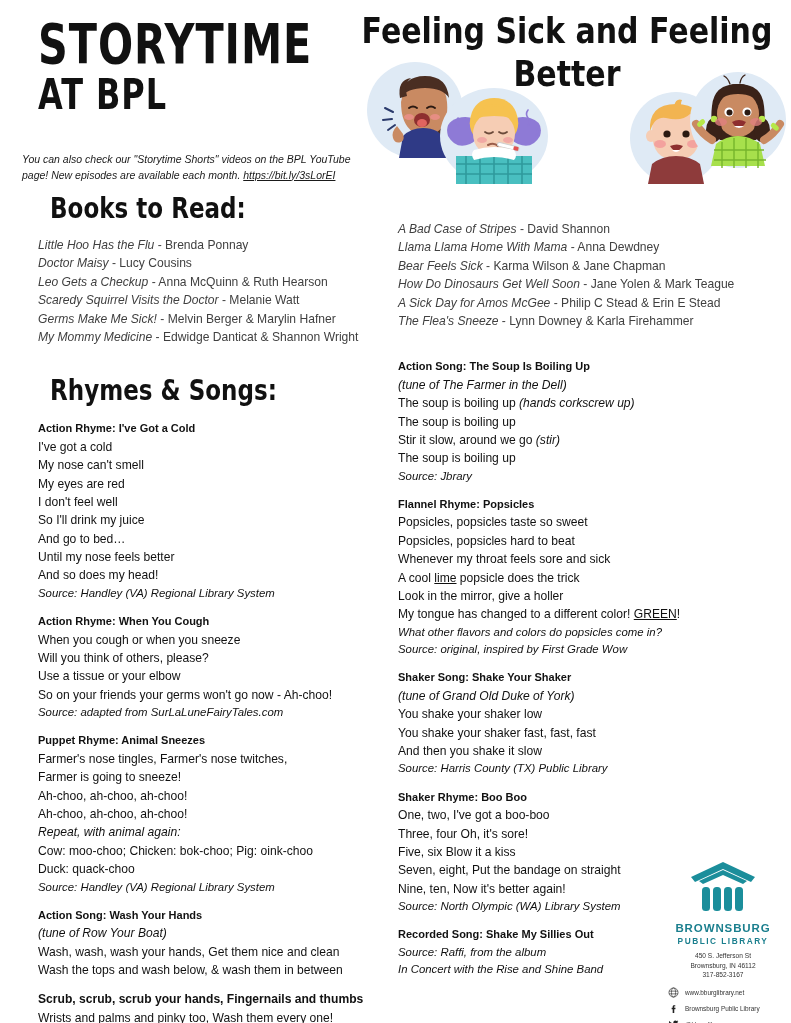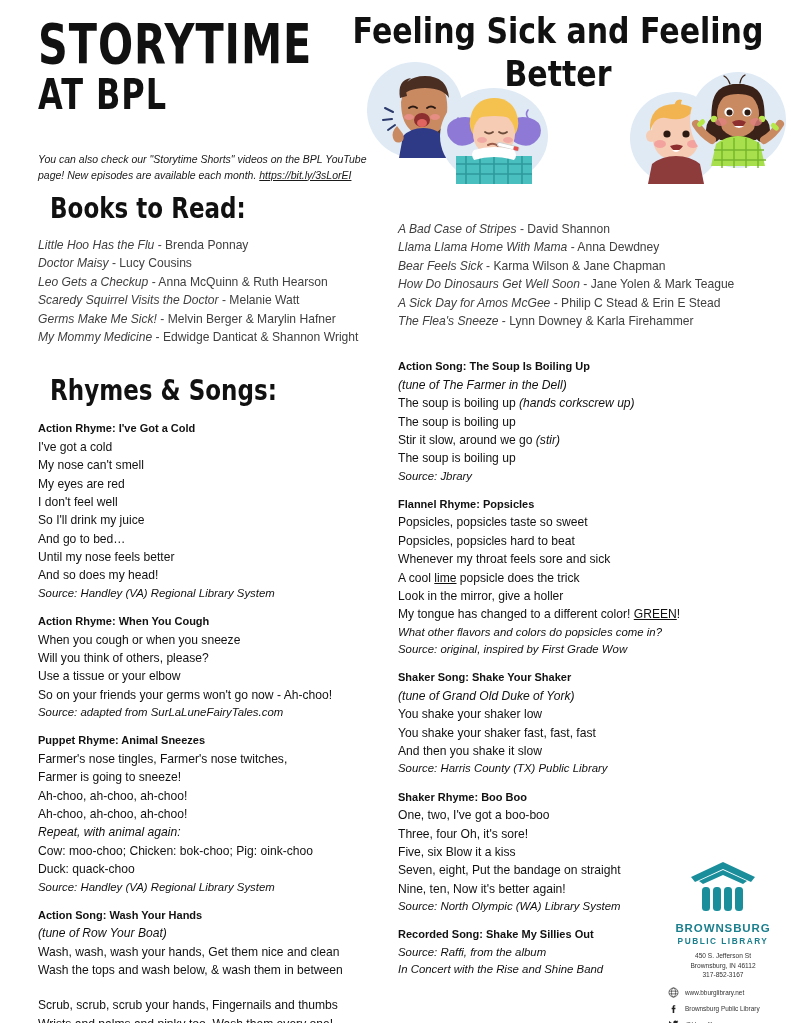--- a/index.html
+++ b/index.html
@@ -24,34 +24,34 @@
     color: #111;
     letter-spacing: 1px;
     line-height: 0.95;
     transform: scaleY(1.25) scaleX(0.94);
     transform-origin: left top;
   }
   .title-left .tl1 { font-size: 44px; }
   .title-left .tl2 { font-size: 34px; margin-top: 14px; }
 
   .title-right {
-    position: absolute; left: 348px; top: 10px; width: 420px;
+    position: absolute; left: 357px; top: 10px; width: 420px;
     text-align: center;
     font-family: "DejaVu Sans", sans-serif;
     font-weight: 700;
     font-size: 30px;
     line-height: 1.42;
     color: #111;
     letter-spacing: 0px;
     z-index: 5;
   }
   .title-right span { display: block; transform: scaleY(1.18); }
 
   .intro {
-    position: absolute; left: 38px; top: 152px; width: 345px;
+    position: absolute; left: 22px; top: 152px; width: 345px;
     font-size: 10.5px; font-style: italic; line-height: 1.5; color: #1a1a1a;
   }
   .intro a, .intro .link { text-decoration: underline; color: #1a1a1a; }
 
   
   .ill { position: absolute; }
   .ill .blob {
     position: absolute; left: 0; top: 0; width: 100%; height: 100%;
     background: #dfeaf5; border-radius: 50%;
   }
@@ -85,21 +85,21 @@
   .book-line .ttl { font-style: italic; }
 
   .rhyme { margin-bottom: 11px; }
   .rhyme-title {
     font-size: 11px; font-weight: 700; line-height: 1.5; color: #111;
     margin-bottom: 1px;
   }
   .rhyme-line { font-size: 12.1px; line-height: 1.52; color: #111; }
   .rhyme-line.it { font-style: italic; }
   .rhyme-line.src { font-style: italic; font-size: 11.4px; }
-  .rhyme-line.gap { margin-top: 17px; }
+  .rhyme-line.gap { margin-top: 11px; font-weight: bold; }
   .rhyme-line u { text-decoration: underline; }
   .rhyme-line em { font-style: italic; }
 
   
   .logo-block {
     position: absolute; left: 664px; top: 860px; width: 118px;
     text-align: center;
   }
   .logo-mark { width: 68px; margin: 0 auto 6px auto; }
   .logo-name {

